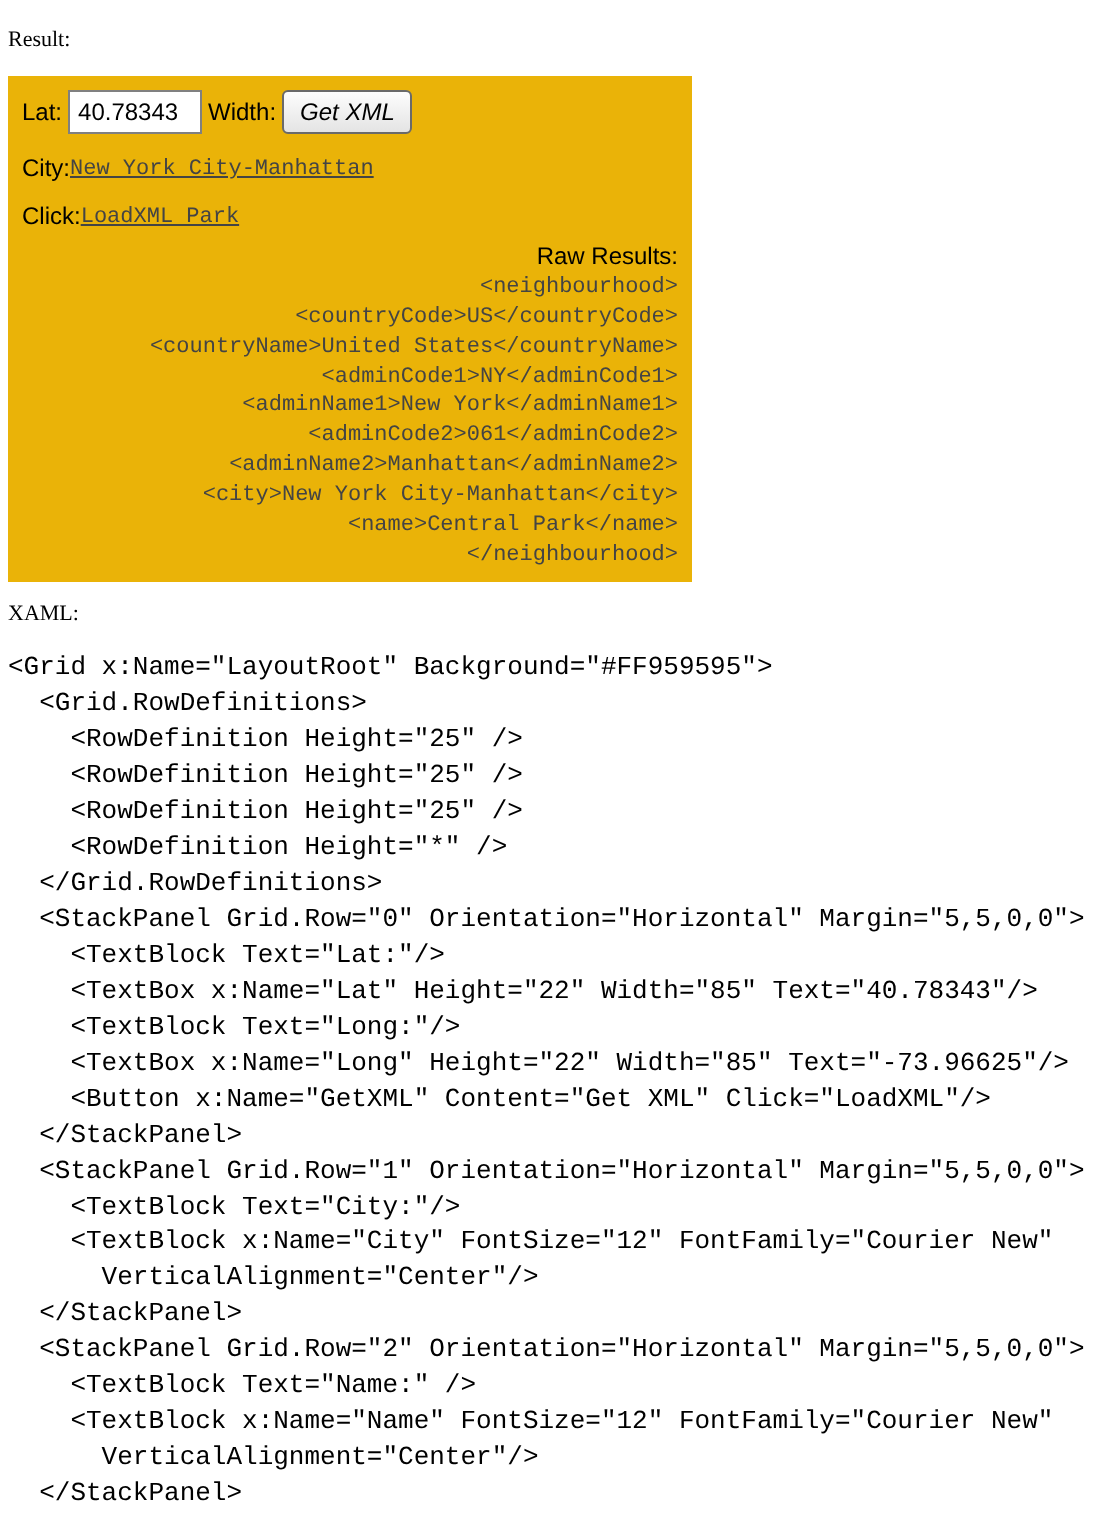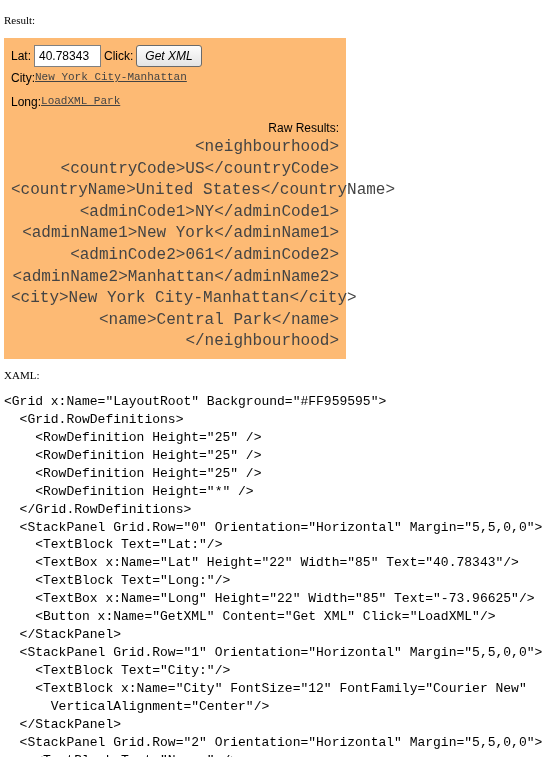--- a/index.html
+++ b/index.html
@@ -9,37 +9,37 @@
     font-size: 16px;
     background: #fff;
     color: #000;
     width: 541px;
   }
   .section-heading {
     font-size: 11px;
     margin: 10px 0 12px 0;
   }
   .app-panel {
-    background: #fdba74;
+    background: #eab308;
     width: 342px;
     padding: 2px 2px 6px 2px;
     box-sizing: border-box;
     font-family: Verdana, Arial, sans-serif;
     font-size: 12px;
     color: #000;
   }
   .row-h {
     display: flex;
     align-items: center;
     margin: 5px 5px 0 5px;
     height: 22px;
   }
   .row-h2 {
     display: flex;
-    align-items: flex-start;
+    align-items: flex-end;
     margin: 4px 5px 0 5px;
     height: 20px;
   }
   .lbl {
     font-family: Verdana, Arial, sans-serif;
     font-size: 12px;
   }
   .textbox {
     height: 22px;
     width: 67px;
@@ -64,21 +64,21 @@
     font-style: italic;
   }
   .mono {
     font-family: "Courier New", Courier, monospace;
     font-size: 11px;
     color: #444;
     text-decoration: underline;
   }
   .mono11 {
     font-family: "Courier New", Courier, monospace;
-    font-size: 16px;
+    font-size: 11px;
     color: #444;
     white-space: pre;
     line-height: 1.35;
   }
   .raw-block {
     margin: 6px 5px 0 5px;
     text-align: right;
   }
   .xaml-pre {
     font-family: "Courier New", Courier, monospace;
@@ -91,31 +91,31 @@
 </head>
 <body>
 
 <div class="section-heading">Result:</div>
 
 <div class="app-panel">
 
   <div class="row-h">
     <span class="lbl">Lat:</span>
     <input class="textbox" type="text" value="40.78343" style="">
-    <span class="lbl">Click:</span>
+    <span class="lbl">Width:</span>
     <button class="btn">Get XML</button>
   </div>
 
   <div class="row-h2">
     <span class="lbl">City:</span>
     <span class="mono">New York City-Manhattan</span>
   </div>
 
   <div class="row-h2">
-    <span class="lbl">Long:</span>
+    <span class="lbl">Click:</span>
     <span class="mono">LoadXML Park</span>
   </div>
 
   <div class="raw-block">
     <div class="lbl" style="margin-bottom:2px;">Raw Results:</div>
     <div class="mono11">&lt;neighbourhood&gt;
 &lt;countryCode&gt;US&lt;/countryCode&gt;
 &lt;countryName&gt;United States&lt;/countryName&gt;
 &lt;adminCode1&gt;NY&lt;/adminCode1&gt;
 &lt;adminName1&gt;New York&lt;/adminName1&gt;

